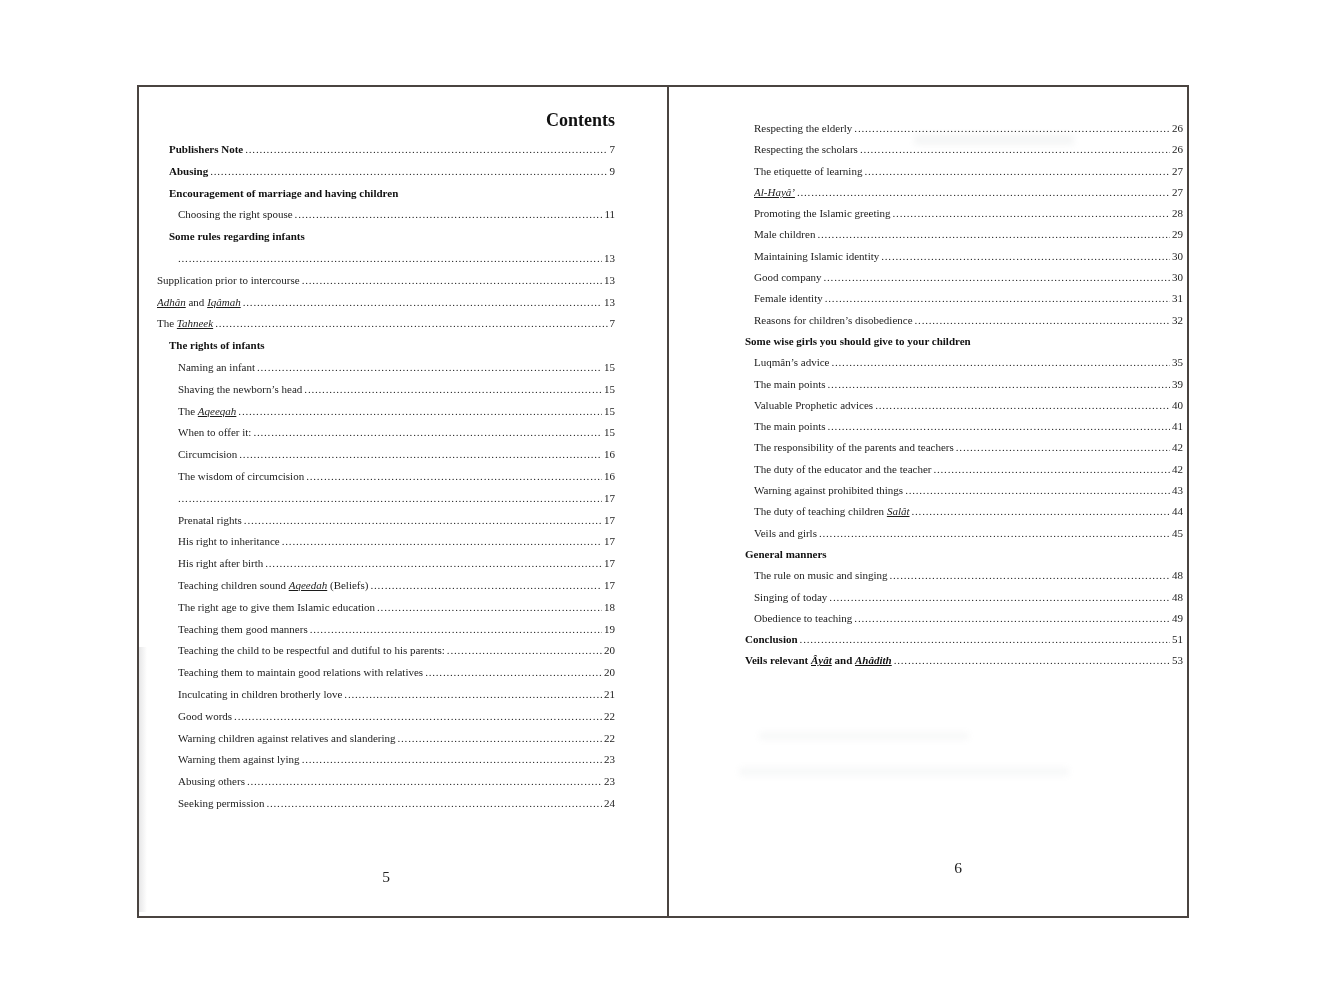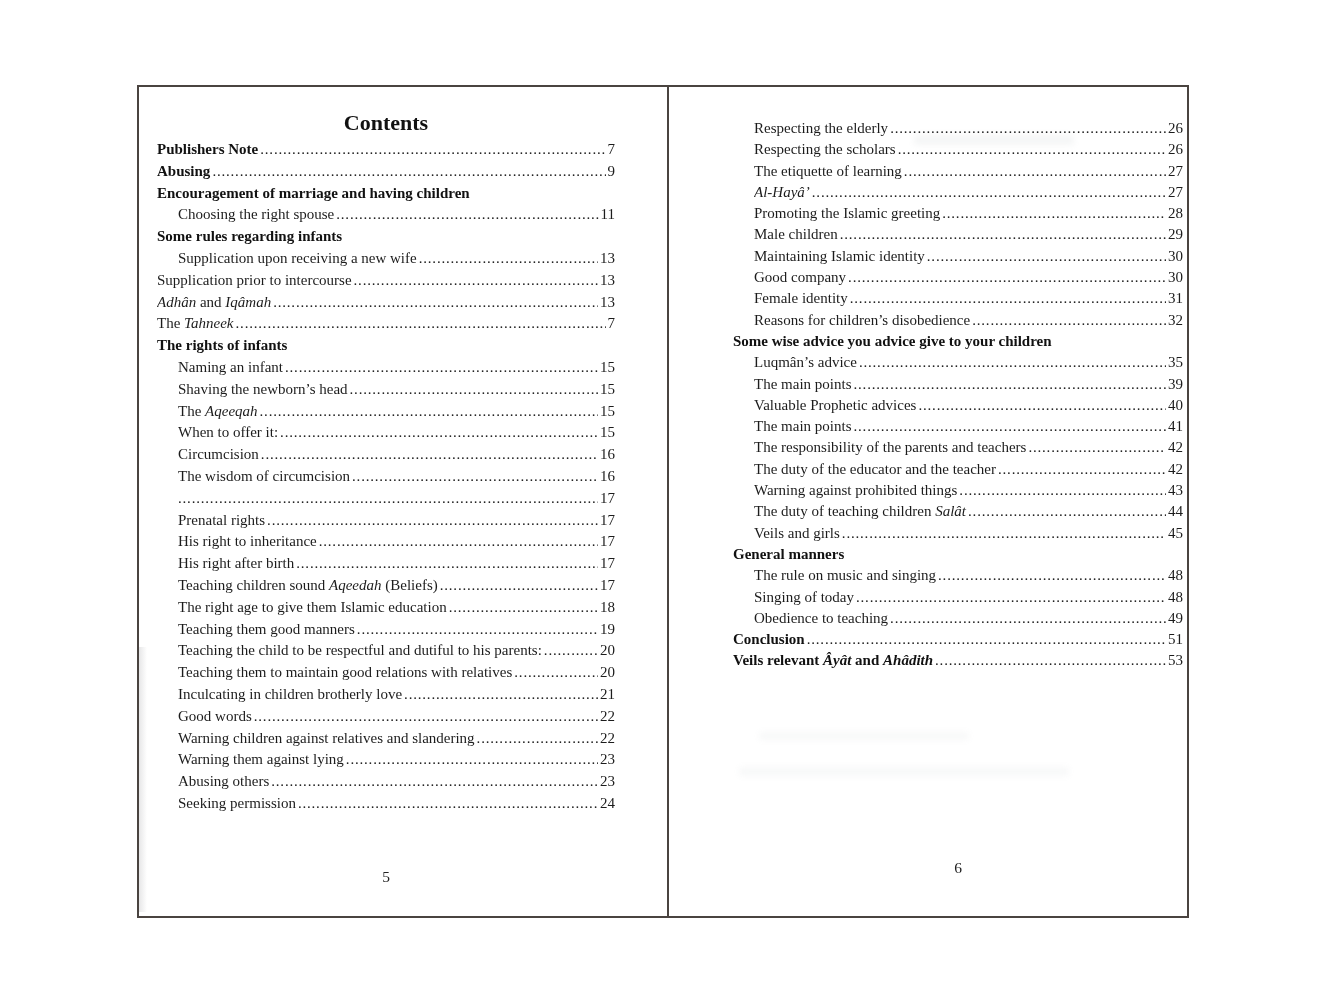--- a/index.html
+++ b/index.html
@@ -3,30 +3,30 @@
 <meta charset="utf-8">
 <style>
   html,body{margin:0;padding:0;background:#ffffff;}
   .canvas{position:relative;width:1333px;height:1000px;background:#ffffff;overflow:hidden;
           font-family:"Liberation Serif","DejaVu Serif",serif;color:#1c1c1c;}
   .frame{position:absolute;left:137px;top:85px;width:1052px;height:833px;
          border:2px solid #4a4440;box-sizing:border-box;background:#fff;}
   .page{position:absolute;top:0;height:829px;}
   .page.left{left:0;width:528px;}
   .page.right{left:528px;width:521px;border-left:2px solid #4a4440;}
-  .toc-title{position:absolute;top:23px;left:18px;width:458px;margin:0;text-align:center;
-             font-size:22px;font-weight:bold;color:#111;}
-  .toc-list{position:absolute;font-size:15px;color:#1c1c1c;}
+  .toc-title{position:absolute;top:23px;left:18px;width:458px;margin:0;text-align:right;
+             font-size:18px;font-weight:bold;color:#111;}
+  .toc-list{position:absolute;font-size:11px;color:#1c1c1c;}
   .page.left  .toc-list{left:18px;top:52px;width:458px;line-height:21.8px;}
   .page.right .toc-list{left:64px;top:31px;width:450px;line-height:21.3px;}
   .row{display:flex;align-items:baseline;white-space:nowrap;}
   .row.ind{padding-left:21px;}
-  .row.bold .t{font-weight:bold;color:#111;}
+  .row.bold .t{font-weight:bold;color:#111;margin-left:12px;}
   .t{flex:0 1 auto;overflow:hidden;padding-right:2px;}
-  .t em{font-style:italic;}
+  .t em{font-style:italic;text-decoration:underline;}
   .dots{flex:1 1 0;overflow:hidden;white-space:nowrap;min-width:0;}
   .dots::after{content:"......................................................................................................................................";letter-spacing:0.8px;}
   .pg{flex:0 0 auto;padding-left:2px;}
   .folio{position:absolute;text-align:center;font-size:15.5px;color:#222;}
   .page.left  .folio{left:18px;top:781px;width:458px;}
   .page.right .folio{left:64px;top:772px;width:450px;}
   
   .smudge{position:absolute;background:#9aa4a8;opacity:0.10;filter:blur(3px);border-radius:3px;}
   .smudge.s1{left:245px;top:48px;width:160px;height:10px;}
   .smudge.s2{left:90px;top:645px;width:210px;height:8px;opacity:0.07;}
@@ -58,21 +58,20 @@
           </div>
           <div class="row ind">
             <span class="t"><span>Choosing the right spouse</span></span>
             <span class="dots"></span>
             <span class="pg">11</span>
           </div>
           <div class="row bold">
             <span class="t"><span>Some rules regarding infants</span></span>
           </div>
           <div class="row ind">
-            <span class="t"><span>Supplication upon receiving a new wife</span></span>
             <span class="dots"></span>
             <span class="pg">13</span>
           </div>
           <div class="row">
             <span class="t"><span>Supplication prior to intercourse</span></span>
             <span class="dots"></span>
             <span class="pg">13</span>
           </div>
           <div class="row">
             <span class="t"><em>Adhân</em><span> and </span><em>Iqâmah</em></span>
@@ -242,21 +241,21 @@
             <span class="t"><span>Female identity</span></span>
             <span class="dots"></span>
             <span class="pg">31</span>
           </div>
           <div class="row ind">
             <span class="t"><span>Reasons for children’s disobedience</span></span>
             <span class="dots"></span>
             <span class="pg">32</span>
           </div>
           <div class="row bold">
-            <span class="t"><span>Some wise advice you advice give to your children</span></span>
+            <span class="t"><span>Some wise girls you should give to your children</span></span>
           </div>
           <div class="row ind">
             <span class="t"><span>Luqmân’s advice</span></span>
             <span class="dots"></span>
             <span class="pg">35</span>
           </div>
           <div class="row ind">
             <span class="t"><span>The main points</span></span>
             <span class="dots"></span>
             <span class="pg">39</span>

